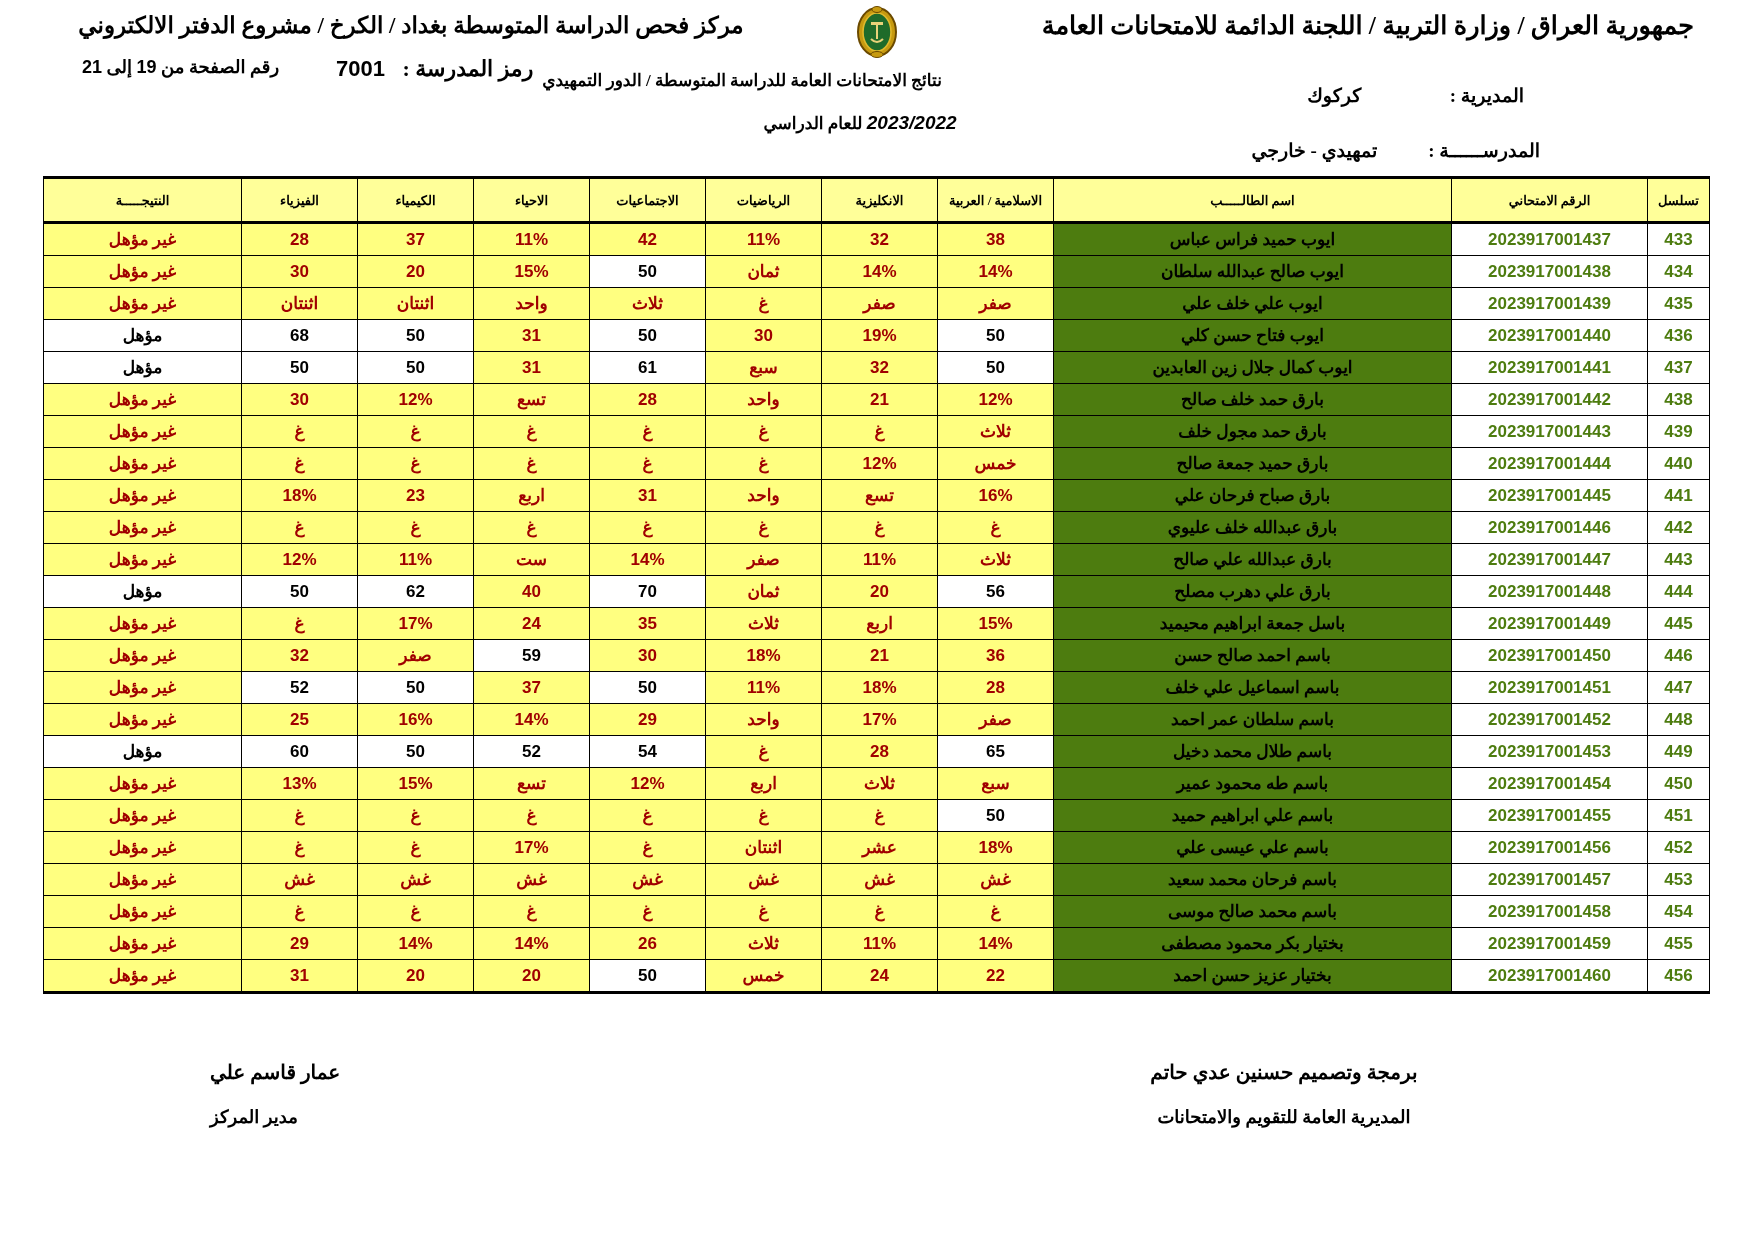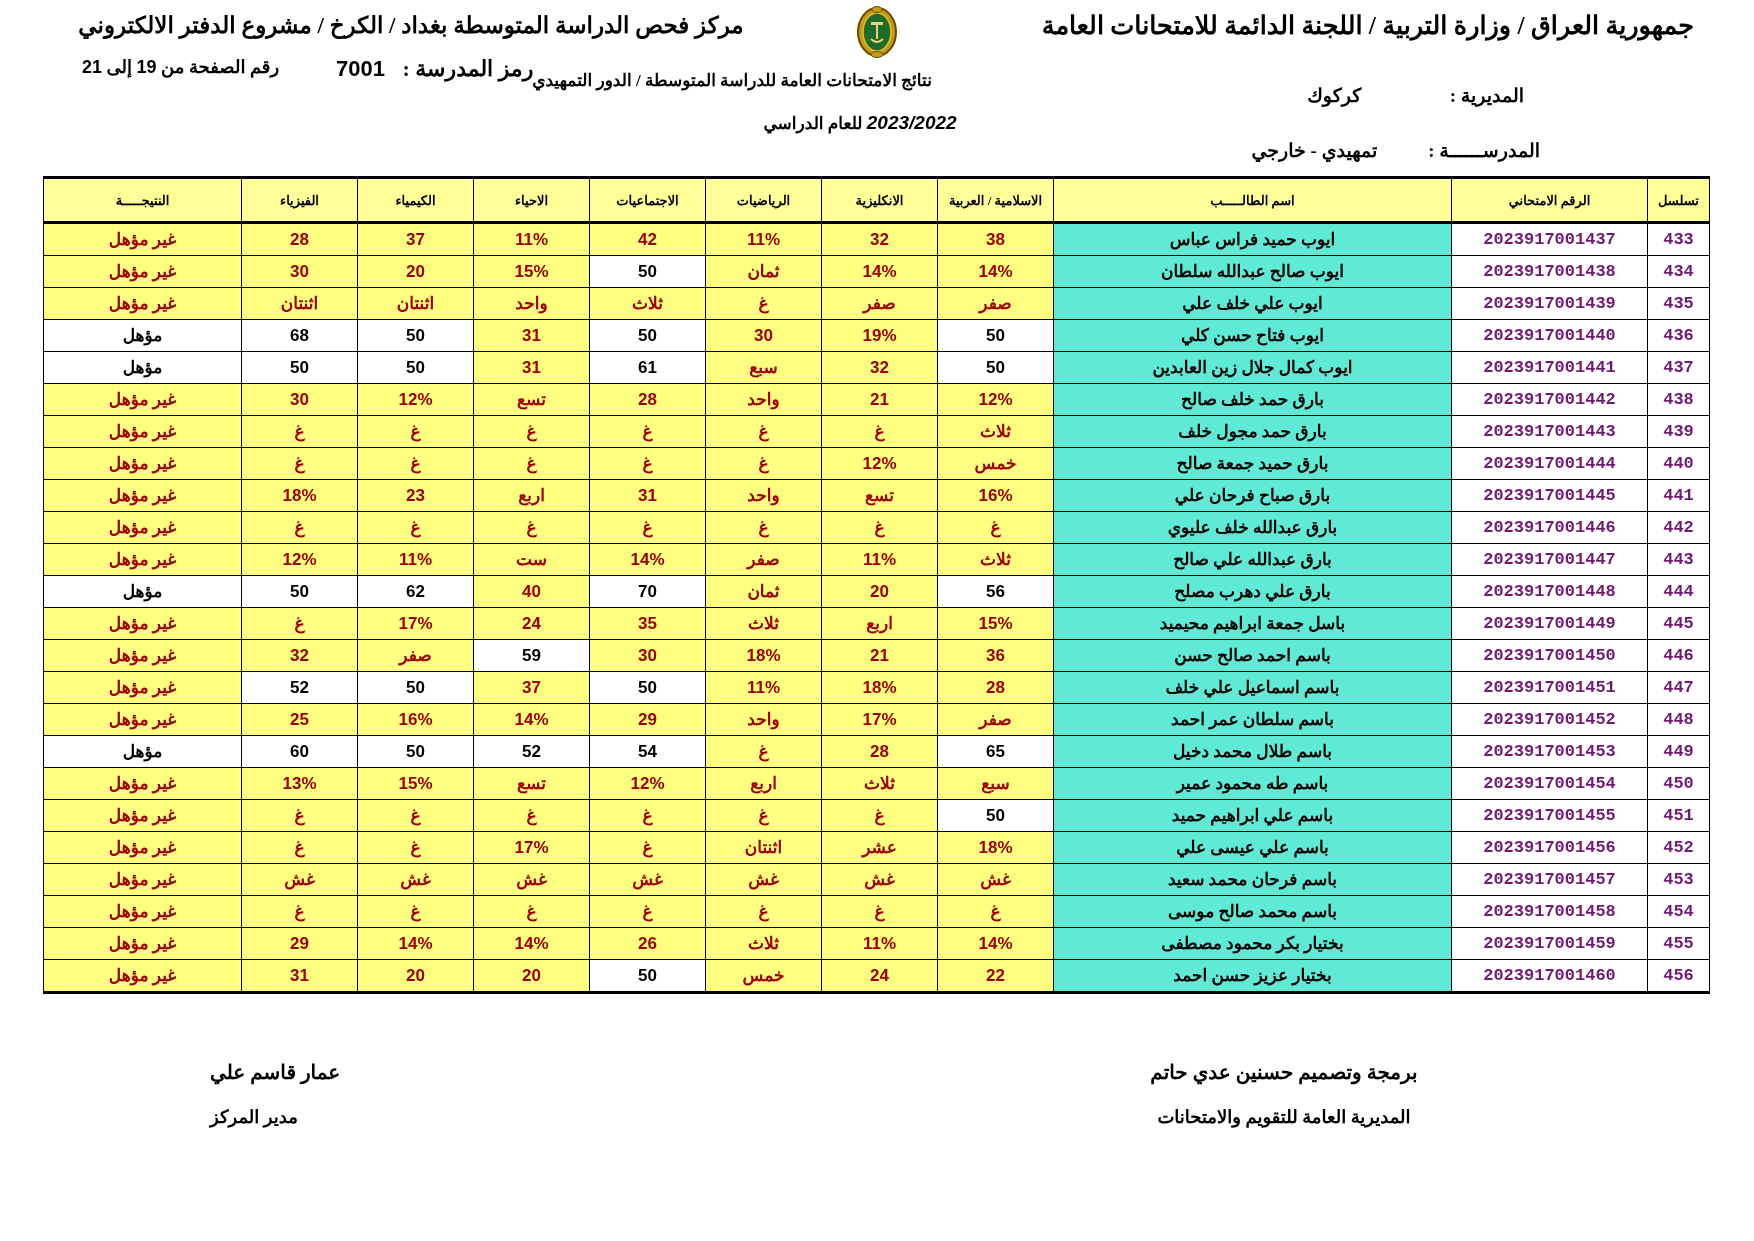--- a/index.html
+++ b/index.html
@@ -51,21 +51,21 @@
     top: 6px;
     left: 50%;
     transform: translateX(-50%);
     width: 56px;
     height: 52px;
   }
 
   .hdr-subline {
     position: absolute;
     top: 70px;
-    left: 0;
+    left: 10px;
     width: 1464px;
     text-align: center;
     font-size: 17px;
     font-weight: bold;
   }
   .hdr-subline2 {
     position: absolute;
     top: 112px;
     left: 0;
     width: 1754px;
@@ -185,27 +185,27 @@
   td.hl {
     background: #ffff80;
     color: #a00000;
   }
   td.plain {
     background: #ffffff;
     color: #000000;
   }
   td.seq, td.exam {
     background: #ffffff;
-    color: #701a75;
-    font-family: Liberation Mono, monospace;
+    color: #4d7c0f;
+    font-family: Liberation Sans, sans-serif;
     font-size: 17px;
     direction: ltr;
   }
   td.name {
-    background: #5eead4;
+    background: #4d7c0f;
     color: #000000;
     text-align: right;
     padding-right: 14px;
     font-size: 18px;
     margin-top: 36px;
   }
   td.num-lat {
     font-family: "Liberation Sans", sans-serif;
     direction: ltr;
   }

